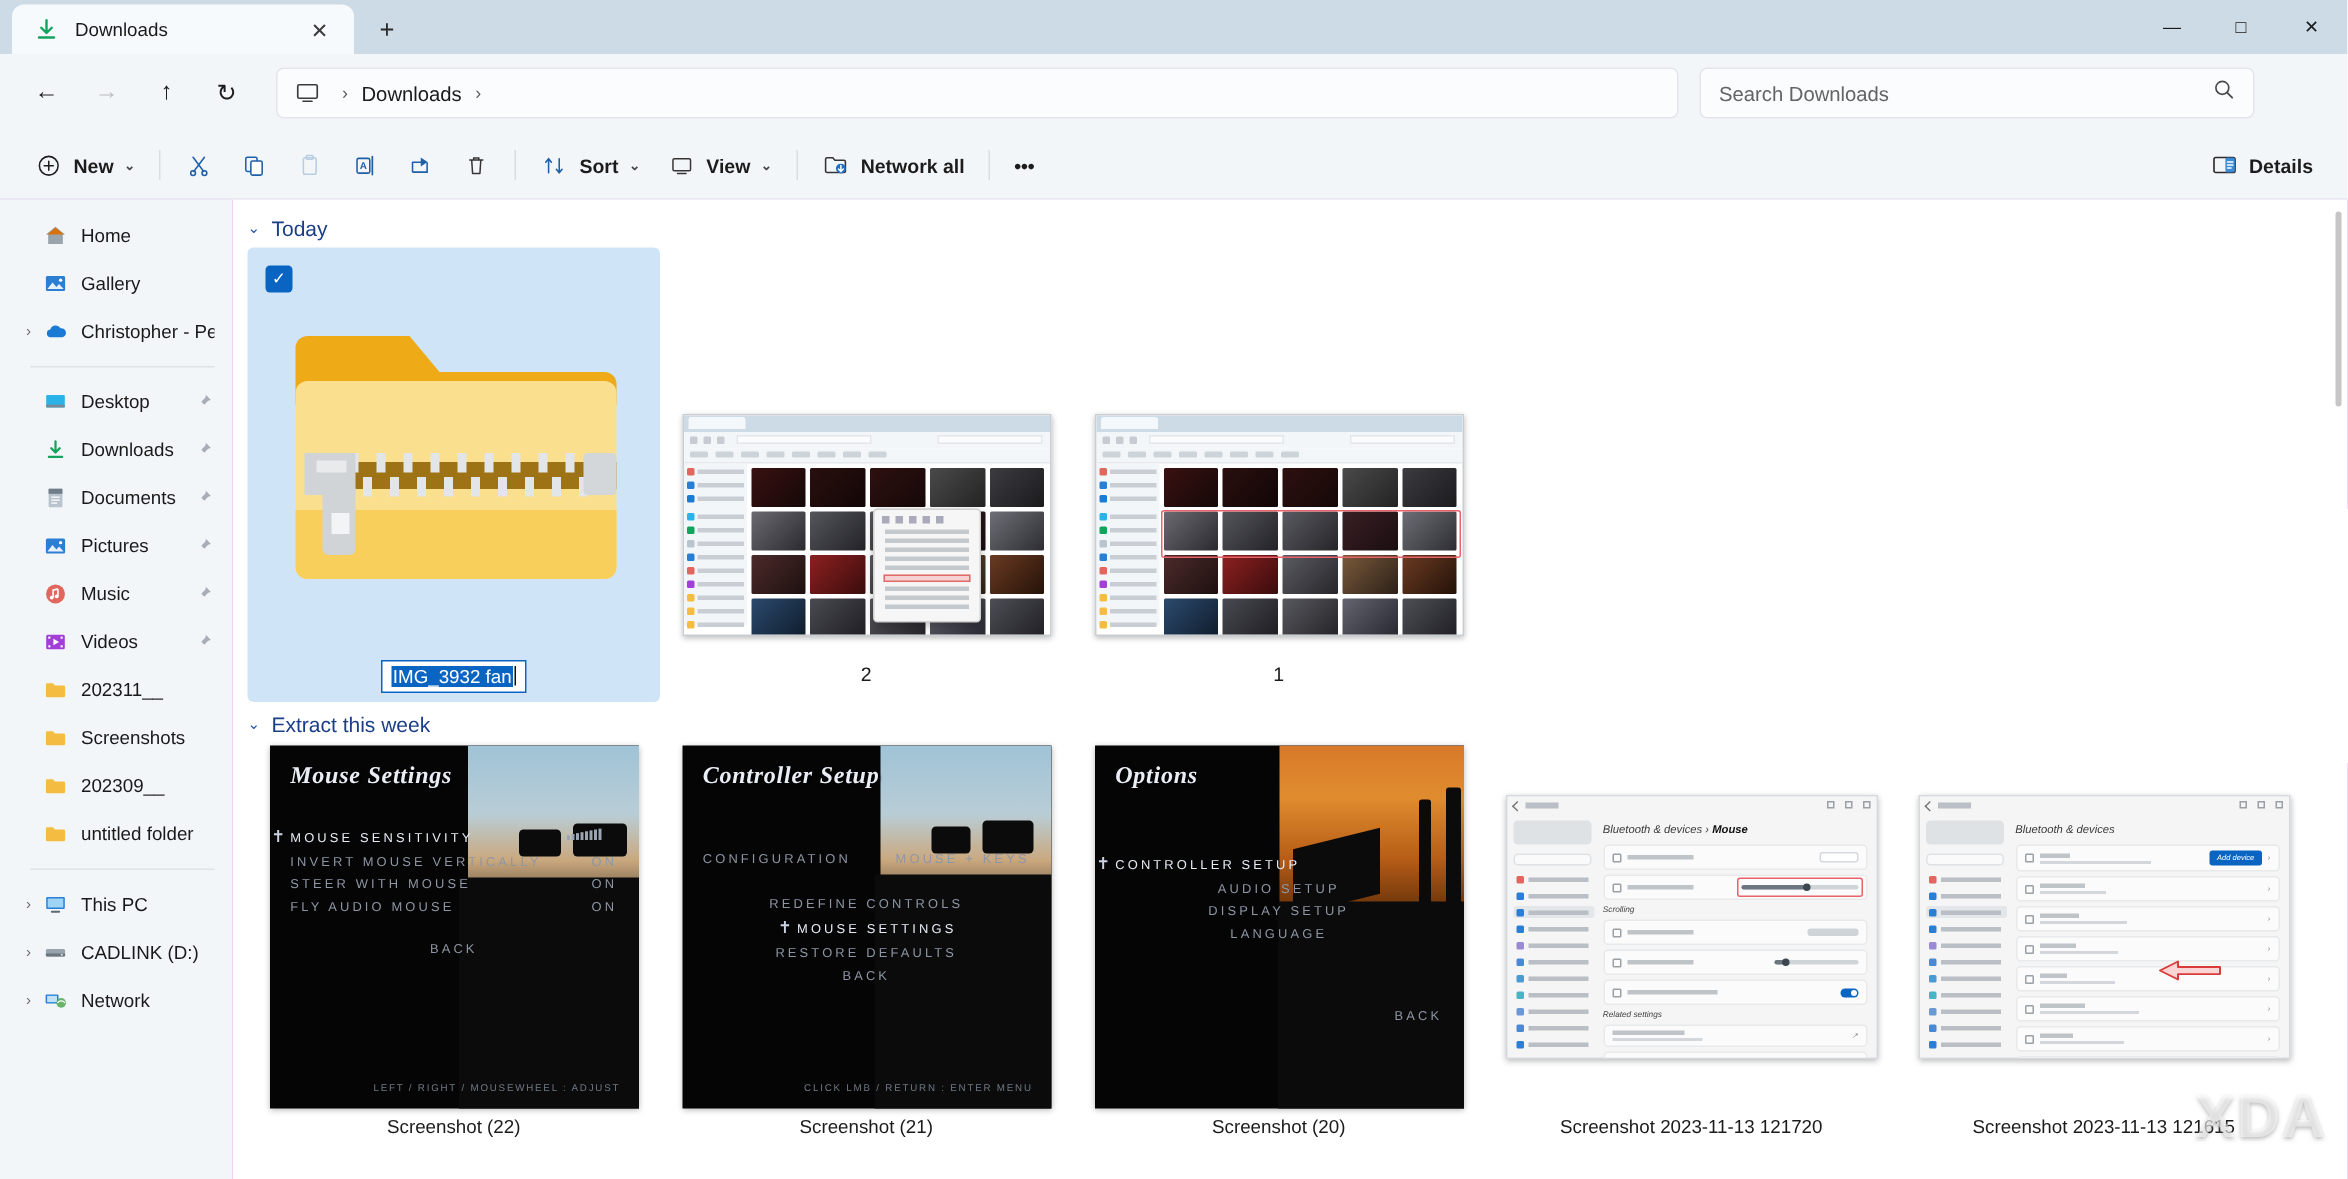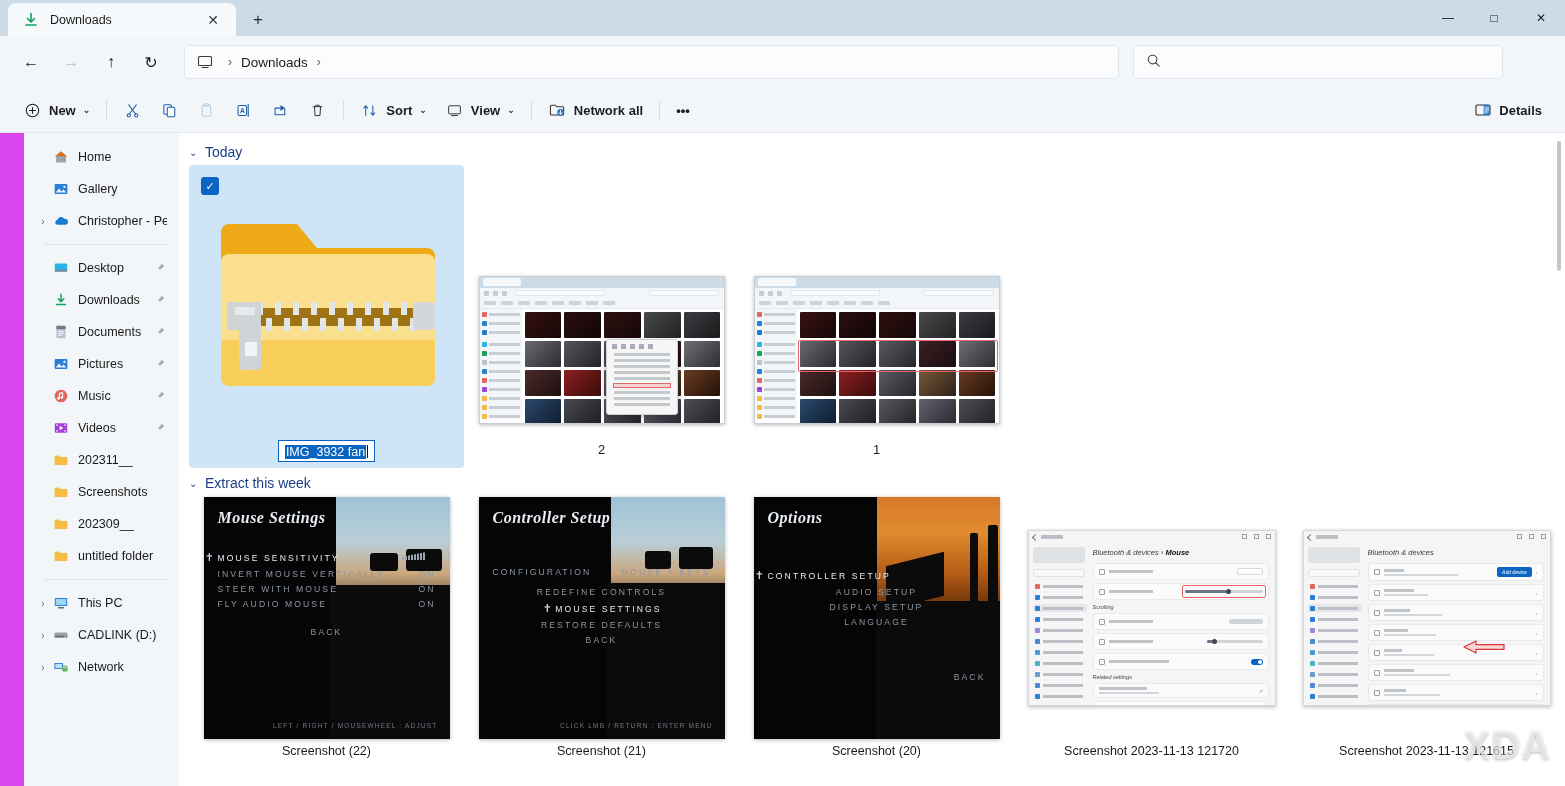--- a/index.html
+++ b/index.html
@@ -109,21 +109,21 @@
     padding: 0 9px; color: #1c1c1c;
     font-size: 13px; white-space: nowrap; font-weight: bold;
   }
   .tb-item .ic { display: flex; align-items: center; justify-content: center; width: 19px; height: 19px; }
   .tb-item .lb { margin-left: 7px; }
   .tb-item .chev { margin-left: 7px; font-size: 9px; color: #444; }
   .tb-sep { width: 1px; height: 20px; background: #d9dde1; margin: 0 7px; }
   .tb-right { position: absolute; right: 14px; display: flex; align-items: center; }
 
   
-  .bodyrow { flex: 1; display: flex; min-height: 0; background: #d946ef; padding-left: 24px; }
+  .bodyrow { flex: 1; display: flex; min-height: 0; background: #d946ef; }
 
   
   .sidebar {
     width: 155px; flex: 0 0 155px;
     background: #f3f6f9;
     padding-top: 8px;
     overflow: hidden;
     position: relative;
   }
   .nav-item {
@@ -348,20 +348,21 @@
           <rect x="1.5" y="2.5" width="13" height="9" rx="1" fill="none" stroke="#3a3a3a" stroke-width="1.1"></rect>
           <path d="M5 13.5 L11 13.5" stroke="#3a3a3a" stroke-width="1.1" stroke-linecap="round"></path>
         </svg>
       </span>
       <span class="crumb-sep">›</span>
       <span class="crumb-text">Downloads</span>
       <span class="crumb-sep">›</span>
     </div>
 
     <div class="searchbox">
+      <input placeholder="Search Downloads" style="">
       <span>
         <svg width="15" height="15" viewBox="0 0 16 16">
           <circle cx="7" cy="7" r="4.6" fill="none" stroke="#4a4a4a" stroke-width="1.2"></circle>
           <path d="M10.4 10.4 L14 14" stroke="#4a4a4a" stroke-width="1.3" stroke-linecap="round"></path>
         </svg>
       </span>
     </div>
   </div>
 
   <div class="toolbar">
@@ -1046,21 +1047,21 @@
               <div class="game-silh" style="right:12px;top:50px;width:34px;height:22px;border-radius:3px;"></div>
               <div class="game-silh" style="right:54px;top:54px;width:26px;height:18px;border-radius:3px;"></div>
               <div class="game-silh" style="right:0;top:86px;width:118px;height:160px;"></div>
               <div class="game-title">Controller Setup</div>
               <div class="game-items" style="top:70px;">
                 <div class="g-row">
                   <span class="g-cursor"></span>
                   <span>CONFIGURATION</span>
                   <span class="g-val">MOUSE + KEYS</span>
                 </div>
-                <div class="g-row g-center" style="margin-top:10px;">
+                <div class="g-row g-center" style="margin-top:20px;">
                   <span>REDEFINE CONTROLS</span>
                 </div>
                 <div class="g-row g-center sel">
                   <span class="g-cursor">✝</span>
                   <span>MOUSE SETTINGS</span>
                 </div>
                 <div class="g-row g-center">
                   <span>RESTORE DEFAULTS</span>
                 </div>
                 <div class="g-row g-center">

